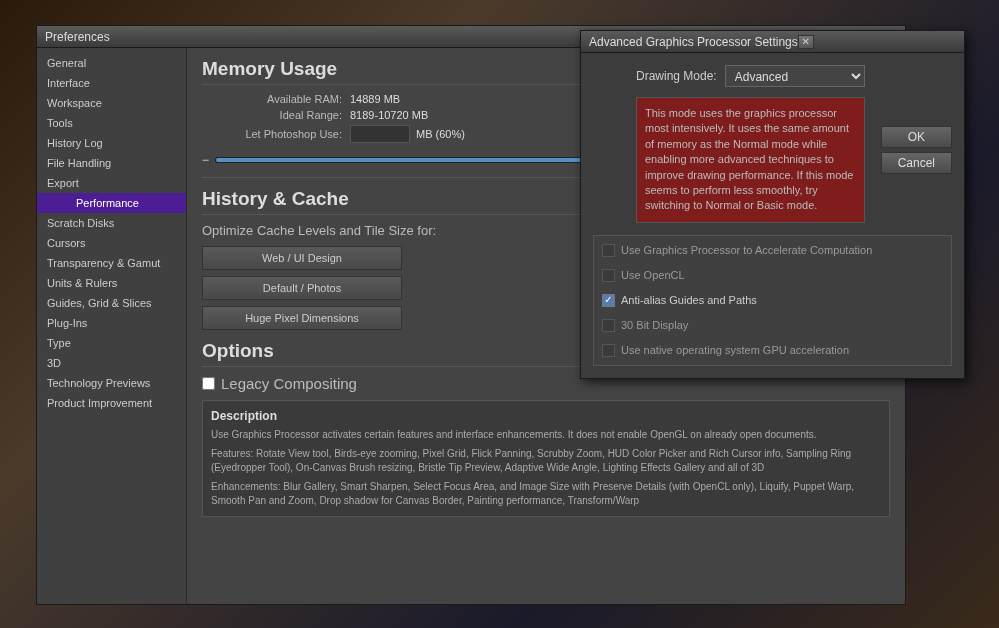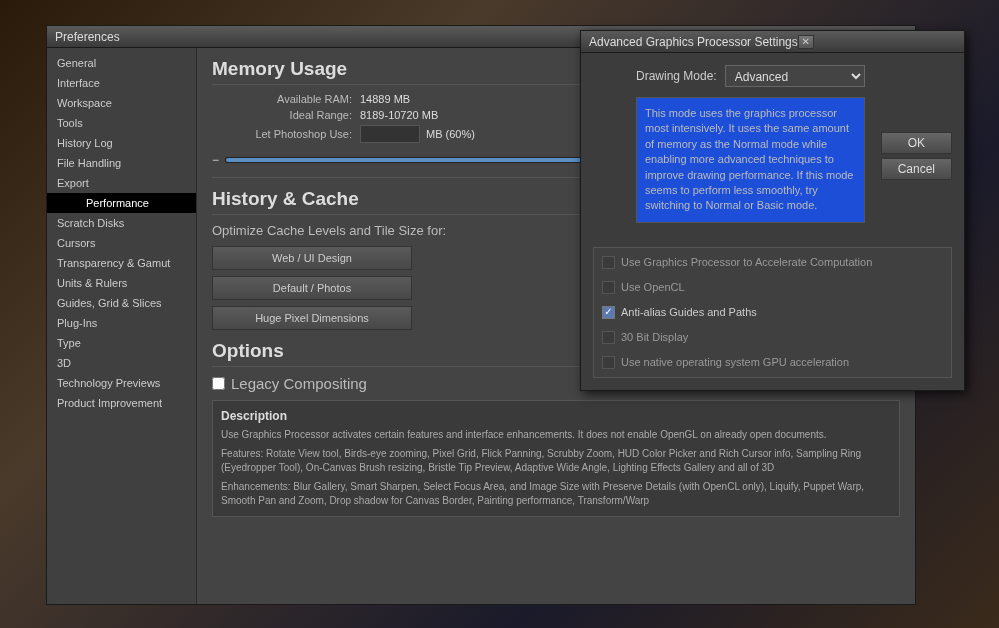--- a/index.html
+++ b/index.html
@@ -14,21 +14,21 @@
     }
     .bg-overlay {
       position: absolute;
       top: 0; left: 0; right: 0; bottom: 0;
       background: linear-gradient(135deg, #2a1a0a 0%, #4a3a2a 30%, #1a1a2a 70%, #3a2a1a 100%);
       z-index: 0;
     }
     
     .prefs-window {
       position: absolute;
-      top: 25px; left: 46px;
+      top: 25px; left: 36px;
       width: 870px;
       height: 580px;
       background: #3c3c3c;
       border: 1px solid #1a1a1a;
       z-index: 1;
       display: flex;
       flex-direction: column;
     }
     .prefs-titlebar {
       background: linear-gradient(to bottom, #5a5a5a, #3a3a3a);
@@ -53,21 +53,21 @@
       padding: 5px 0;
       overflow-y: auto;
     }
     .sidebar-item {
       padding: 4px 10px;
       color: #ccc;
       cursor: pointer;
       font-size: 11px;
     }
     .sidebar-item.active {
-      background: #000000;
+      background: #4c1d95;
       color: #fff;
       padding-left: 39px;
     }
     
     .main-content {
       flex: 1;
       background: #444;
       padding: 10px 15px;
       overflow-y: auto;
       color: #ccc;
@@ -254,24 +254,24 @@
       background: linear-gradient(to bottom, #666, #4a4a4a);
       border: 1px solid #333;
       color: #ddd;
       padding: 3px 16px;
       cursor: pointer;
       font-size: 12px;
       min-width: 60px;
       text-align: center;
     }
     .mode-description {
-      background: #1d4ed8;
+      background: #7f1d1d;
       border: 1px solid #555;
       padding: 8px;
-      margin-bottom: 24px;
+      margin-bottom: 12px;
       font-size: 11px;
       color: #bbb;
       line-height: 1.4;
     }
     .gpu-options {
       display: flex;
       flex-direction: column;
       gap: 12px;
       padding: 8px;
       background: #404040;

